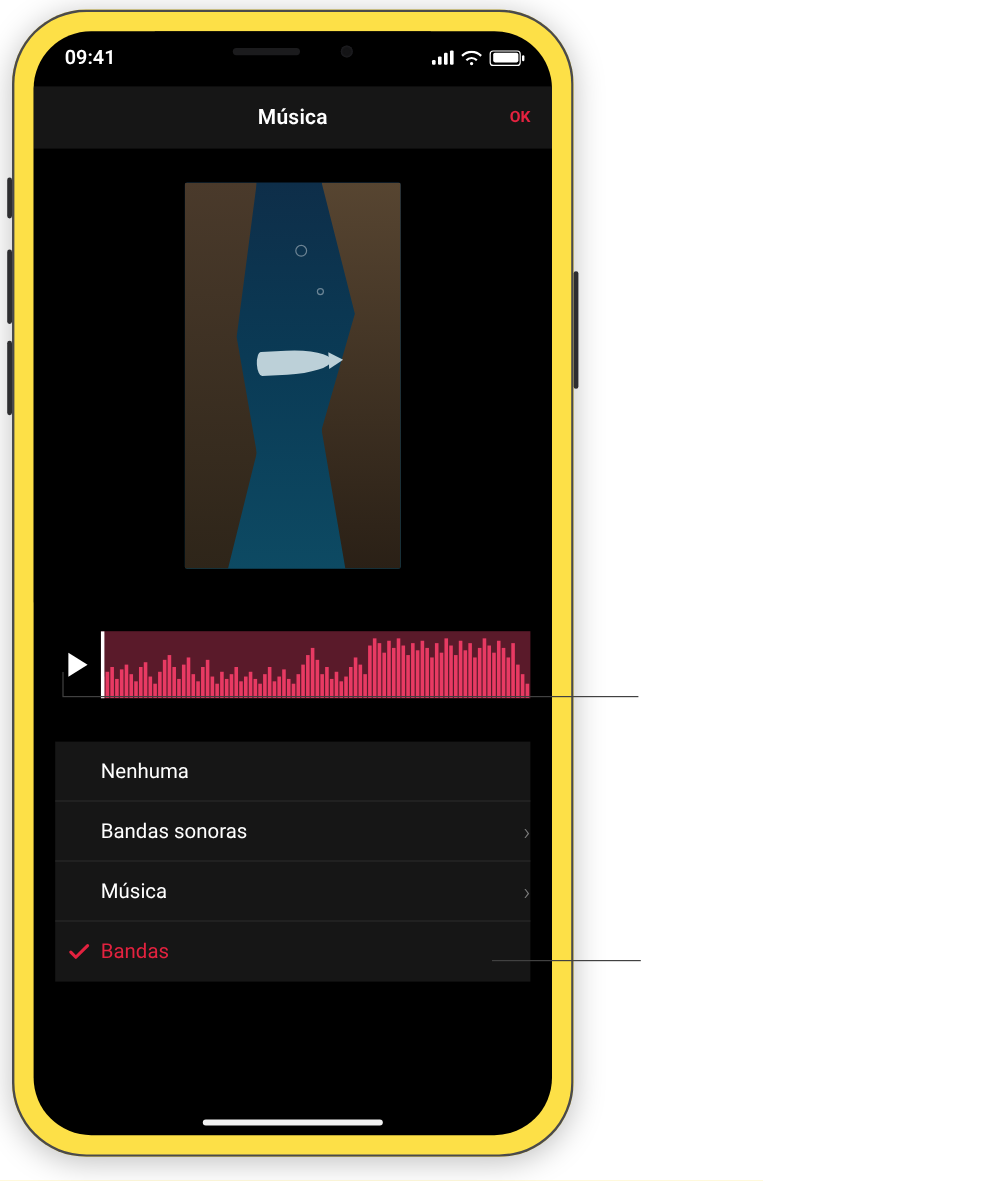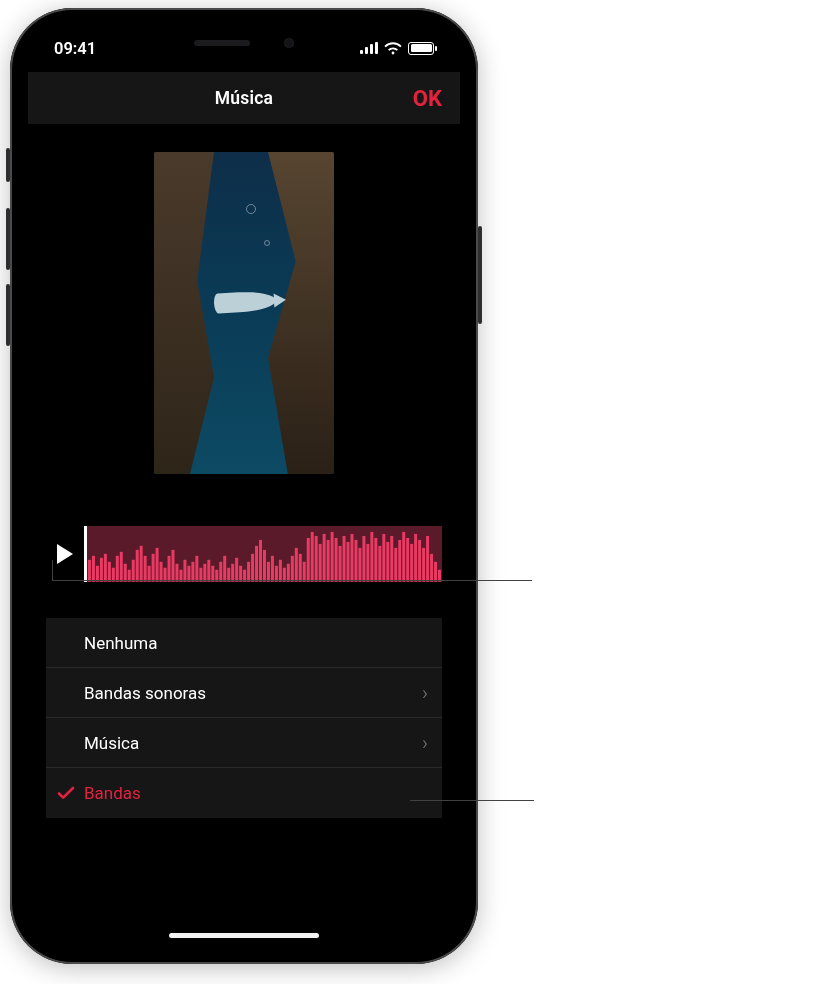--- a/index.html
+++ b/index.html
@@ -13,21 +13,21 @@
   }
 
   
   .phone {
     position: absolute;
     left: 10px;
     top: 8px;
     width: 468px;
     height: 956px;
     border-radius: 62px;
-    background: #000000;
+    background: #fde047;
     box-shadow:
       inset 0 0 0 2px #4a4a4c,
       0 4px 26px rgba(0,0,0,0.25);
   }
   .phone::before,
   .phone::after {
     content: "";
     position: absolute;
     background: #2b2b2d;
     border-radius: 3px;
@@ -85,21 +85,21 @@
   
   .navbar {
     position:absolute; top:46px; left:0; right:0; height:52px;
     display:flex; align-items:center; justify-content:center;
     background:#161616;
   }
   .nav-title { color:#fff; font-size:17.5px; font-weight:600; letter-spacing:0.2px; }
   .nav-ok {
     position:absolute; right:18px; top:0; bottom:0;
     display:flex; align-items:center;
-    color:#e3223f; font-size:22px; font-weight:700;
+    color:#e3223f; font-size:13px; font-weight:700;
     cursor:pointer;
   }
 
   
   .preview-zone {
     position:absolute; top:98px; left:0; right:0; height:378px;
     background:#000;
     display:flex; align-items:center; justify-content:center;
   }
   .preview-img {
@@ -137,21 +137,21 @@
   .playhead{position:absolute; left:0; top:0; bottom:0; width:2.5px; background:#fff;}
 
   
   .list {
     position:absolute; top:592px; left:18px; right:18px;
     background:#161616;
   }
   .row{
     display:flex; align-items:center; height:50px;
     border-bottom:1px solid #2a2a2a;
-    padding-left:38px; padding-right:14px;
+    padding-left:38px; 
     color:#fff; font-size:17px;
     cursor:pointer; position:relative;
   }
   .row:last-child{border-bottom:none;}
   .row .label{flex:1;}
   .chev{ color:#7a7a7a; font-size:20px; font-weight:300; }
   .check{
     position:absolute; left:10px; top:50%; transform:translateY(-50%);
     width:20px; height:20px; color:#e3223f;
   }

